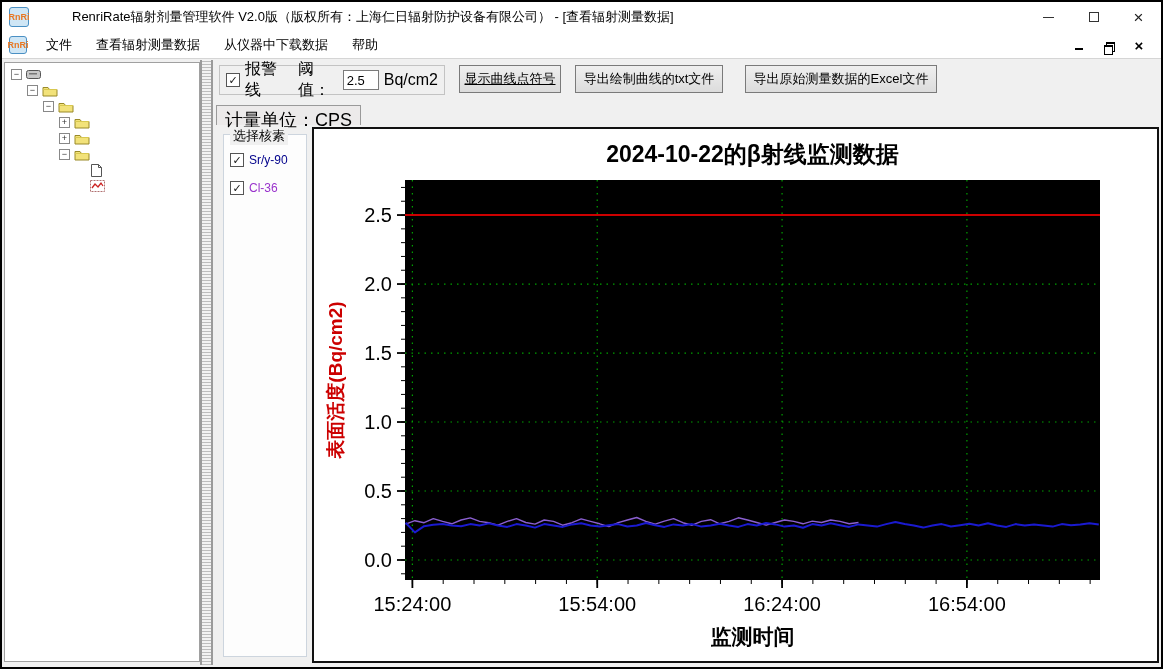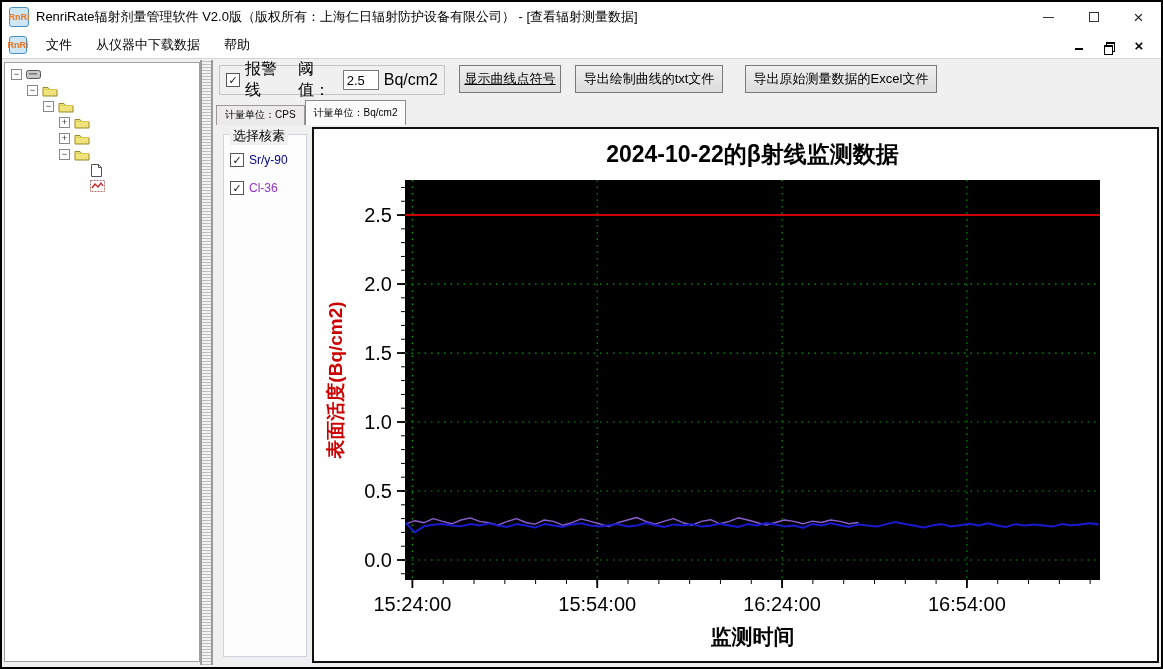--- a/index.html
+++ b/index.html
@@ -2,21 +2,21 @@
 <html><head>
 <meta charset="utf-8">
 <style>
   * { margin:0; padding:0; box-sizing:border-box; }
   html,body { width:1163px; height:669px; }
   body { font-family:"Liberation Sans", sans-serif; font-size:13px; background:#000; }
   .window { position:absolute; inset:0; background:#f0f0f0; border:2px solid #000; }
   
   .titlebar { position:absolute; left:0; top:0; right:0; height:30px; background:#fff; display:flex; align-items:center; }
   .appicon { width:20px; height:20px; margin:0 7px; background:#cfe6f5; border:1px solid #4a90c4; border-radius:3px; color:#e87722; font-weight:bold; font-size:9px; display:flex; align-items:center; justify-content:center; }
-  .title-text { font-size:13px; color:#000; white-space:nowrap; }
+  .title-text { font-size:13px; color:#000; white-space:nowrap;margin-left:36px; }
   .win-controls { margin-left:auto; display:flex; height:100%; }
   .win-btn { width:45px; height:100%; display:flex; align-items:center; justify-content:center; color:#222; }
   .ic-min { width:11px; height:1px; background:#333; display:inline-block; }
   .ic-max { width:10px; height:10px; border:1px solid #333; display:inline-block; }
   .ic-close { font-size:17px; line-height:1; }
   
   .menubar { position:absolute; left:0; top:30px; right:0; height:27px; background:#fff; border-bottom:1px solid #d5d5d5; display:flex; align-items:center; }
   .menubar .appicon { width:18px; height:18px; }
   .menu-item { padding:5px 12px; font-size:13px; color:#000; cursor:default; }
   .mdi-controls { margin-left:auto; display:flex; align-items:center; gap:14px; padding-right:14px; }
@@ -42,21 +42,21 @@
   .alarm-panel { position:absolute; left:6px; top:5px; width:226px; height:30px; border:1px solid #c3c3c3; display:flex; align-items:center; padding:0 6px; gap:5px; background:#f0f0f0; }
   .cbx { width:14px; height:14px; border:1px solid #555; background:#fff; font-size:11px; line-height:12px; text-align:center; color:#111; flex:none; }
   .lbl { font-size:16px; color:#000; }
   .threshold-input { width:36px; height:20px; border:1px solid #7a7a7a; font-size:13px; padding:1px 3px; font-family:"Liberation Sans",sans-serif; }
   .btn { position:absolute; top:5px; height:28px; background:linear-gradient(#efefef,#dcdcdc); border:1px solid #7a7a7a; font-size:13px; color:#000; font-family:"Liberation Sans",sans-serif; }
   #btn-symbols { left:246px; width:102px;text-decoration:underline; }
   #btn-txt { left:362px; width:148px; }
   #btn-excel { left:532px; width:192px; }
   
   .tabstrip { position:absolute; left:3px; top:40px; height:25px; display:flex; align-items:flex-end; }
-  .tab { border:1px solid #9a9a9a; border-bottom:none; background:#eceaea; padding:2px 8px 3px 8px; font-size:10px; height:20px; }
+  .tab { border:1px solid #9a9a9a; border-bottom:none; background:#eceaea; padding:2px 8px 3px 8px; font-size:18px; height:20px; }
   .tab.active { background:#fbfbfb; height:25px; padding-top:5px; position:relative; z-index:2; border-color:#8a8a8a; }
   
   .nuclide-box { position:absolute; left:10px; top:74px; width:84px; bottom:8px; border:1px solid #cdd5de; background:#fdfdfd; }
   .nuclide-title { position:absolute; left:6px; top:-8px; background:#f0f0f0; padding:0 3px; font-size:13px; color:#000; }
   .nuclide-item { display:flex; align-items:center; gap:5px; margin:14px 0 0 6px; font-size:12px; }
   .nuclide-item:first-of-type { margin-top:18px; }
   
   .chart-box { position:absolute; left:99px; top:67px; width:847px; height:536px; background:#fff; border:2px solid #111; }
   .chart-box svg { display:block; }
   text { font-family:"Liberation Sans",sans-serif; }
@@ -79,20 +79,21 @@
       <div class="win-btn">
           <span class="ic-close">×</span>
         </div>
     </div>
   </div>
 
   <div class="menubar">
     <div class="appicon">RnRi</div>
     <div id="menu-items" style="display:flex;justify-content:space-between;">
         <div class="menu-item">文件</div>
+        <div class="menu-item">查看辐射测量数据</div>
         <div class="menu-item">从仪器中下载数据</div>
         <div class="menu-item">帮助</div>
       </div>
     <div class="mdi-controls">
       <div class="mdi-btn">
           <span class="mdi-min"></span>
         </div>
       <div class="mdi-btn">
           <span class="mdi-restore"></span>
         </div>
@@ -198,21 +199,20 @@
         <input class="threshold-input" value="2.5" style="">
         <span class="lbl">Bq/cm2</span>
       </div>
 
       <button class="btn" id="btn-symbols">显示曲线点符号</button>
       <button class="btn" id="btn-txt">导出绘制曲线的txt文件</button>
       <button class="btn" id="btn-excel">导出原始测量数据的Excel文件</button>
 
       <div class="tabstrip" id="tabstrip">
           <div class="tab">计量单位：CPS</div>
-          <div class="tab active">计量单位：Bq/cm2</div>
         </div>
 
       <div class="nuclide-box">
         <div class="nuclide-title">选择核素</div>
         <div id="nuclide-items">
             <div class="nuclide-item">
               <span class="cbx">✓</span>
               <span style="color: rgb(0, 0, 139);">Sr/y-90</span>
             </div>
             <div class="nuclide-item">

